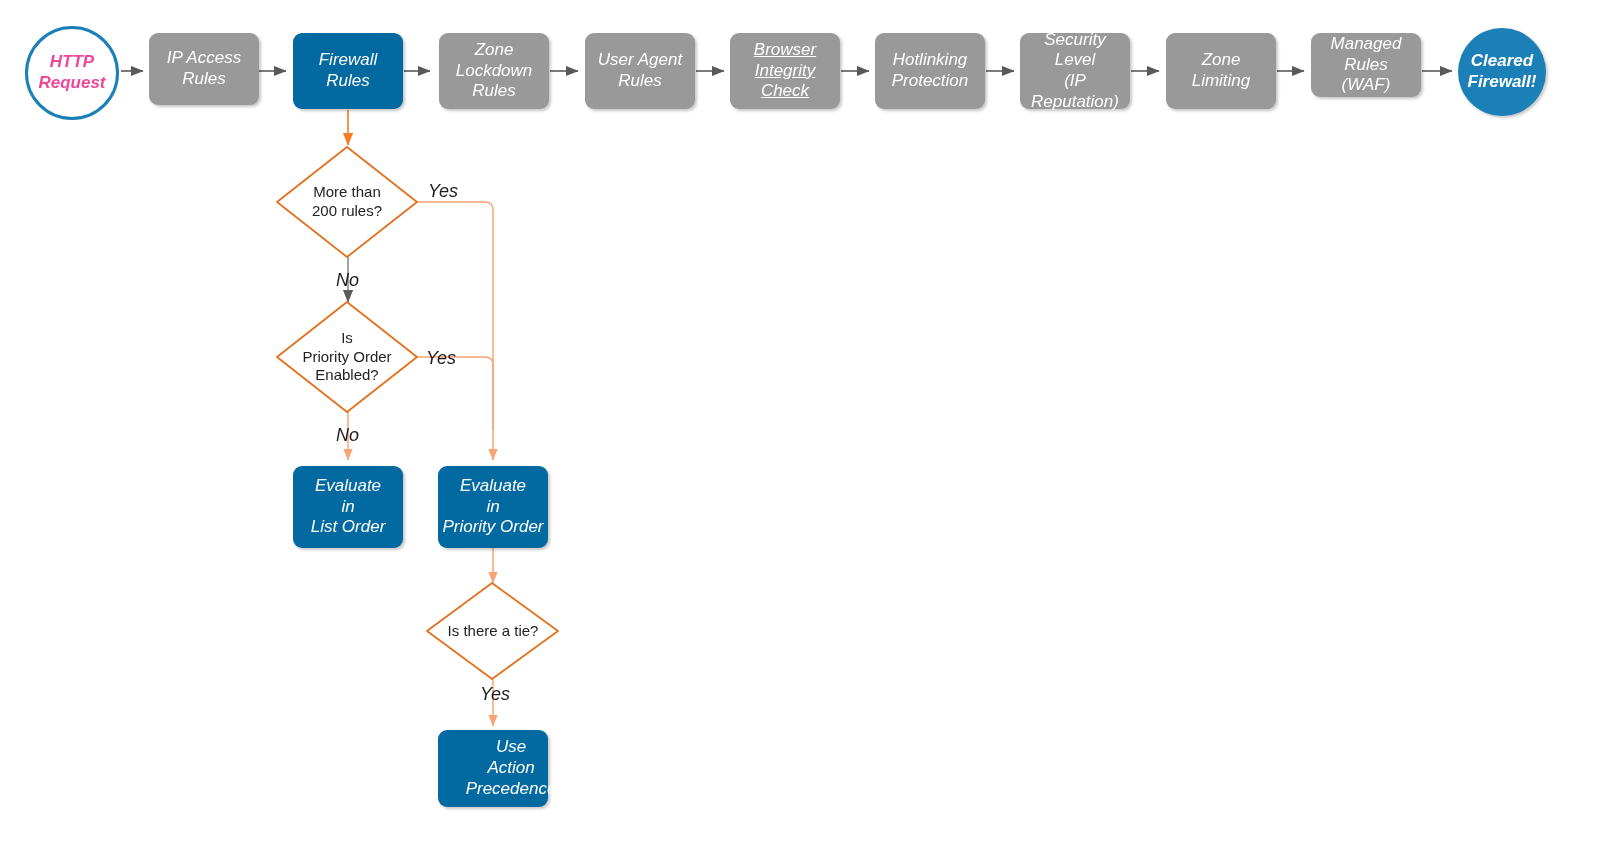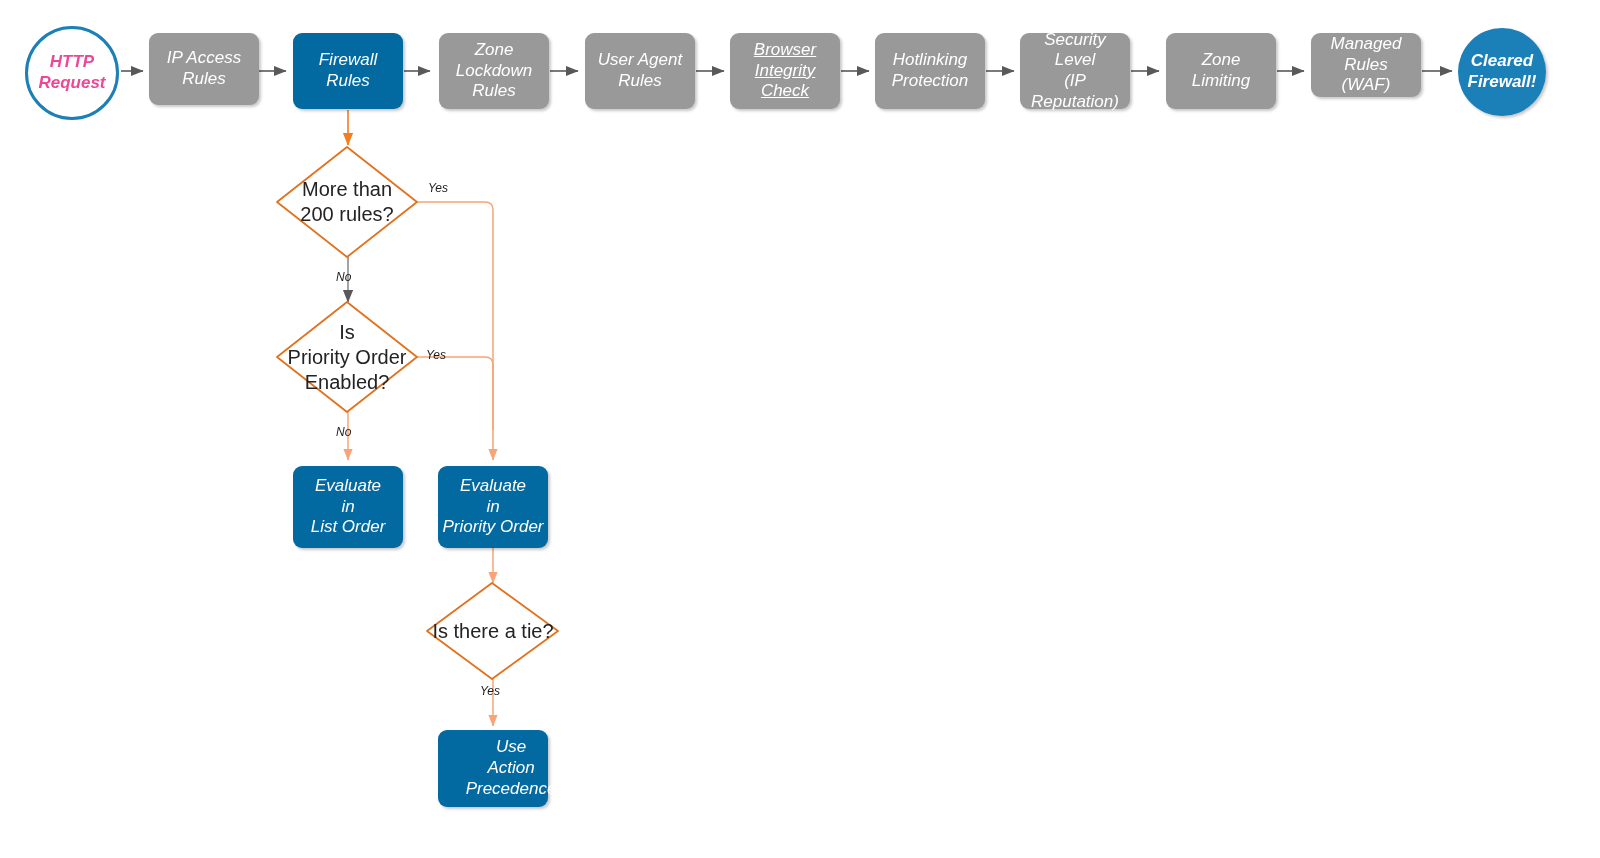--- a/index.html
+++ b/index.html
@@ -60,28 +60,28 @@
     color: #ffffff;
     box-shadow: 2px 2px 3px rgba(0,0,0,0.22);
   }
   .diamond-label {
     position: absolute;
     display: flex;
     align-items: center;
     justify-content: center;
     text-align: center;
     color: #232323;
-    font-size: 20px;
+    font-size: 15px;
     line-height: 1.25;
     pointer-events: none;
   }
   .edge-label {
     position: absolute;
     font-style: italic;
-    font-size: 12px;
+    font-size: 18px;
     color: #1d1d1d;
     white-space: nowrap;
   }
   .nl { display: block; }
 </style>
 </head>
 <body>
 
 <div id="canvas">
 

